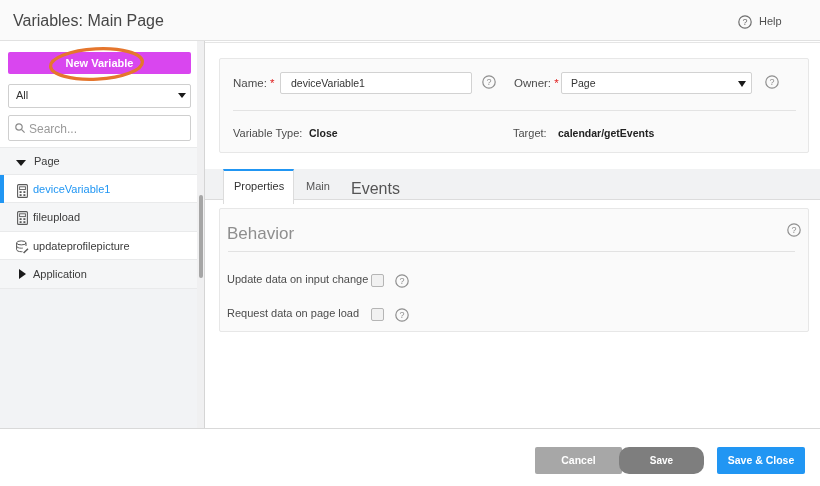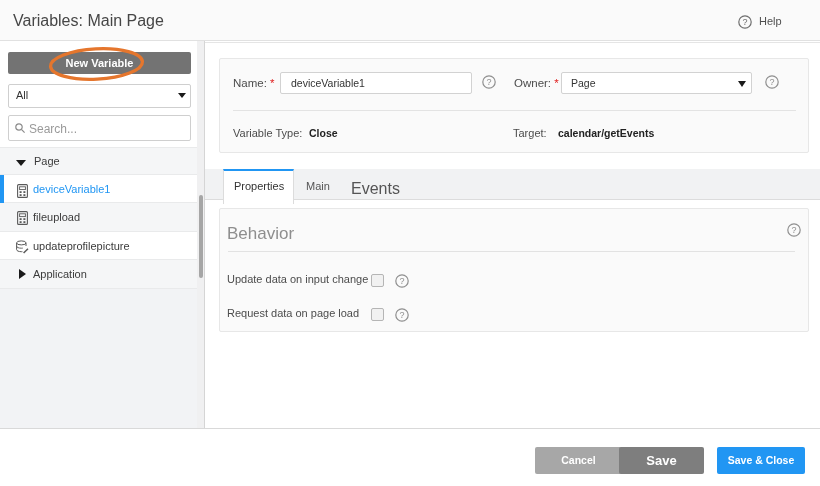--- a/index.html
+++ b/index.html
@@ -19,21 +19,21 @@
       <text x="7" y="10.4" font-size="9" text-anchor="middle" fill="#6e6e6e" font-family="Liberation Sans">?</text>
     </svg>
   <div class="abs" style="left:759px;top:15px;font-size:11px;color:#4f4f4f;">Help</div>
 
   <div class="abs" style="left:0;top:41px;width:204px;height:387px;background:#fff;border-right:1px solid #d5d5d5;"></div>
   <div class="abs" style="left:0;top:289px;width:197px;height:139px;background:#f2f3f5;"></div>
 
   <div class="abs" style="left:197px;top:41px;width:7px;height:387px;background:#f0f0f1;"></div>
   <div class="abs" style="left:199px;top:195px;width:4px;height:83px;background:#a6a6a6;border-radius:2px;"></div>
 
-  <div class="abs" style="left:8px;top:52px;width:183px;height:22px;background:#737373;border-radius:2px;color:#fff;font-size:11px;font-weight:bold;text-align:center;line-height:22px;">New Variable</div>
+  <div class="abs" style="left:8px;top:52px;width:183px;height:22px;background:#d946ef;border-radius:2px;color:#fff;font-size:11px;font-weight:bold;text-align:center;line-height:22px;">New Variable</div>
 
   <svg class="abs" style="left:44px;top:44px;" width="106" height="42" viewBox="0 0 106 42">
     <ellipse cx="52.5" cy="20" rx="46" ry="15.2" fill="none" stroke="#e5762d" stroke-width="3.3" transform="rotate(-3 52.5 20)"></ellipse>
   </svg>
 
   <div class="abs" style="left:8px;top:84px;width:181px;height:22px;background:#fff;border:1px solid #cfcfcf;border-radius:2px;"></div>
   <div class="abs" style="left:16px;top:89px;font-size:11px;color:#333;">All</div>
   <div class="abs" style="left:178px;top:93px;width:0;height:0;border-left:4.5px solid transparent;border-right:4.5px solid transparent;border-top:5.5px solid #1a1a1a;"></div>
 
   <div class="abs" style="left:8px;top:115px;width:181px;height:24px;background:#fff;border:1px solid #cfcfcf;border-radius:2px;"></div>
@@ -134,16 +134,16 @@
 
   <div class="abs" style="left:227px;top:307px;font-size:11px;color:#4c4c4c;">Request data on page load</div>
   <div class="abs" style="left:371px;top:308px;width:11px;height:11px;background:#f1f1f1;border:1px solid #b5b5b5;border-radius:2px;"></div>
   <svg class="qicon" style="left:395px;top:307.5px;" viewBox="0 0 14 14">
       <circle cx="7" cy="7" r="6.2" fill="none" stroke="#8f8f8f" stroke-width="1.2"></circle>
       <text x="7" y="10.4" font-size="9" text-anchor="middle" fill="#8f8f8f" font-family="Liberation Sans">?</text>
     </svg>
 
   <div class="abs" style="left:0;top:428px;width:820px;height:1px;background:#d9d9d9;"></div>
   <div class="abs" style="left:519px;top:447px;width:87px;height:27px;background:#a7a7a7;border-radius:2px;color:#fff;font-size:10.5px;font-weight:bold;text-align:center;line-height:27px;margin-left:16px;">Cancel</div>
-  <div class="abs" style="left:619px;top:447px;width:85px;height:27px;background:#7e7e7e;border-radius:2px;color:#fff;font-size:13px;font-weight:bold;text-align:center;line-height:27px;">Save</div>
+  <div class="abs" style="left:619px;top:447px;width:85px;height:27px;background:#7e7e7e;border-radius:10px;color:#fff;font-size:10px;font-weight:bold;text-align:center;line-height:27px;">Save</div>
   <div class="abs" style="left:717px;top:447px;width:88px;height:27px;background:#2196f3;border-radius:2px;color:#fff;font-size:10.5px;font-weight:bold;text-align:center;line-height:27px;">Save &amp; Close</div>
 
 </div>
 
 </body></html>

